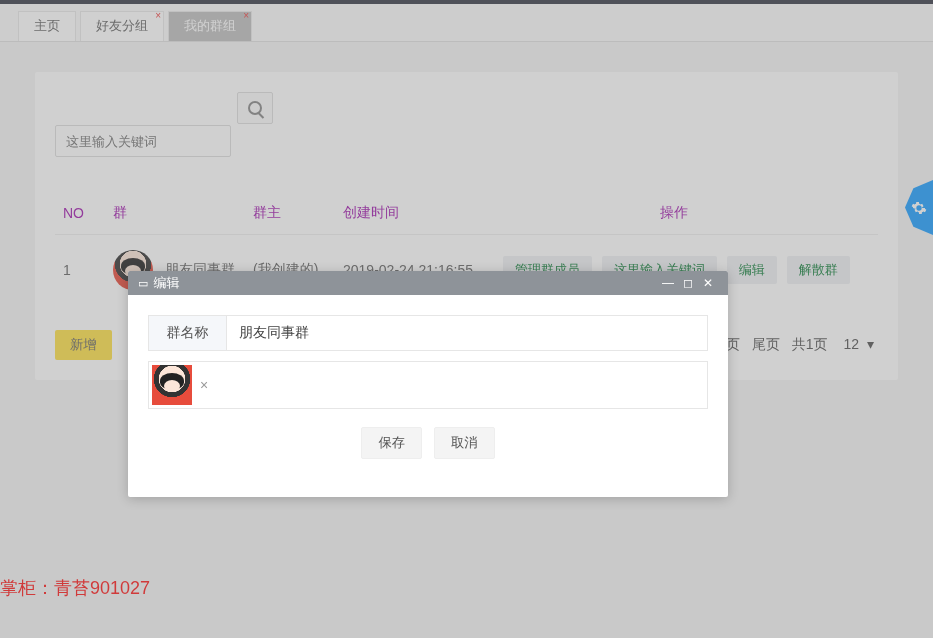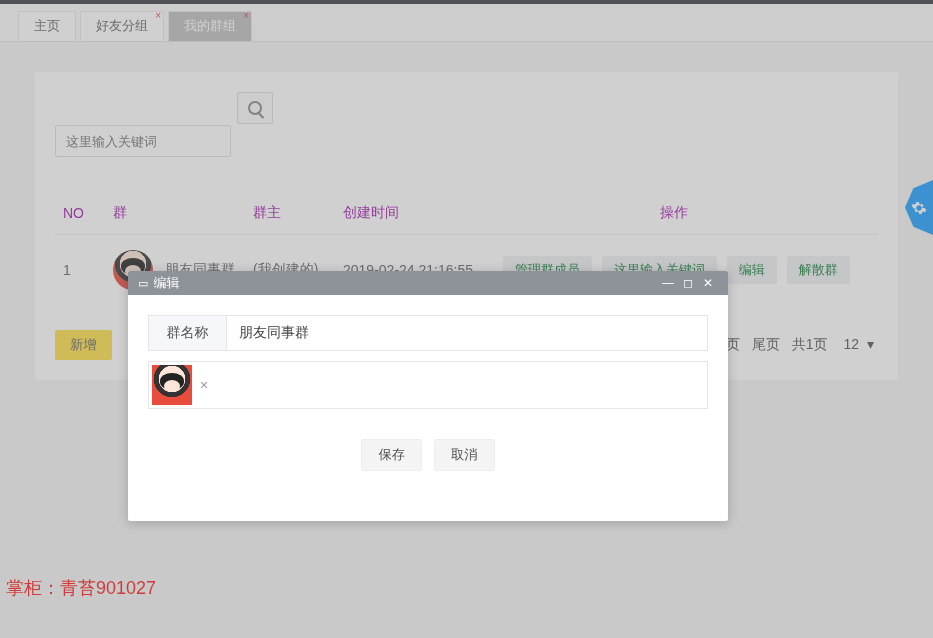--- a/index.html
+++ b/index.html
@@ -171,21 +171,21 @@
       clip-path: polygon(100% 0, 100% 100%, 30% 85%, 0 50%, 30% 15%);
       display: flex;
       align-items: center;
       justify-content: center;
       color: #fff;
       cursor:pointer;
     }
     .watermark {
       position: absolute;
       bottom: 38px;
-      left: 6px;
+      left: 0;
       color: #ff1a1a;
       font-size: 18px;
       font-weight: 400;
     }
 
     
     .overlay {
       position: absolute;
       inset: 0;
       background: rgba(120,120,120,0.35);
@@ -275,21 +275,21 @@
     }
     .modal-footer {
       text-align: center;
       padding: 8px 0 18px 0;
     }
     .modal-btn {
       padding: 6px 16px;
       background: #f4f4f4;
       border: 1px solid #eee;
       color: #555;
-      margin: 12px 4px;
+      margin: 0 4px;
       cursor: pointer;
       border-radius: 2px;
     }
 
     
     .mag {
       width: 14px; height: 14px;
       border: 2px solid #888;
       border-radius: 50%;
       position: relative;

